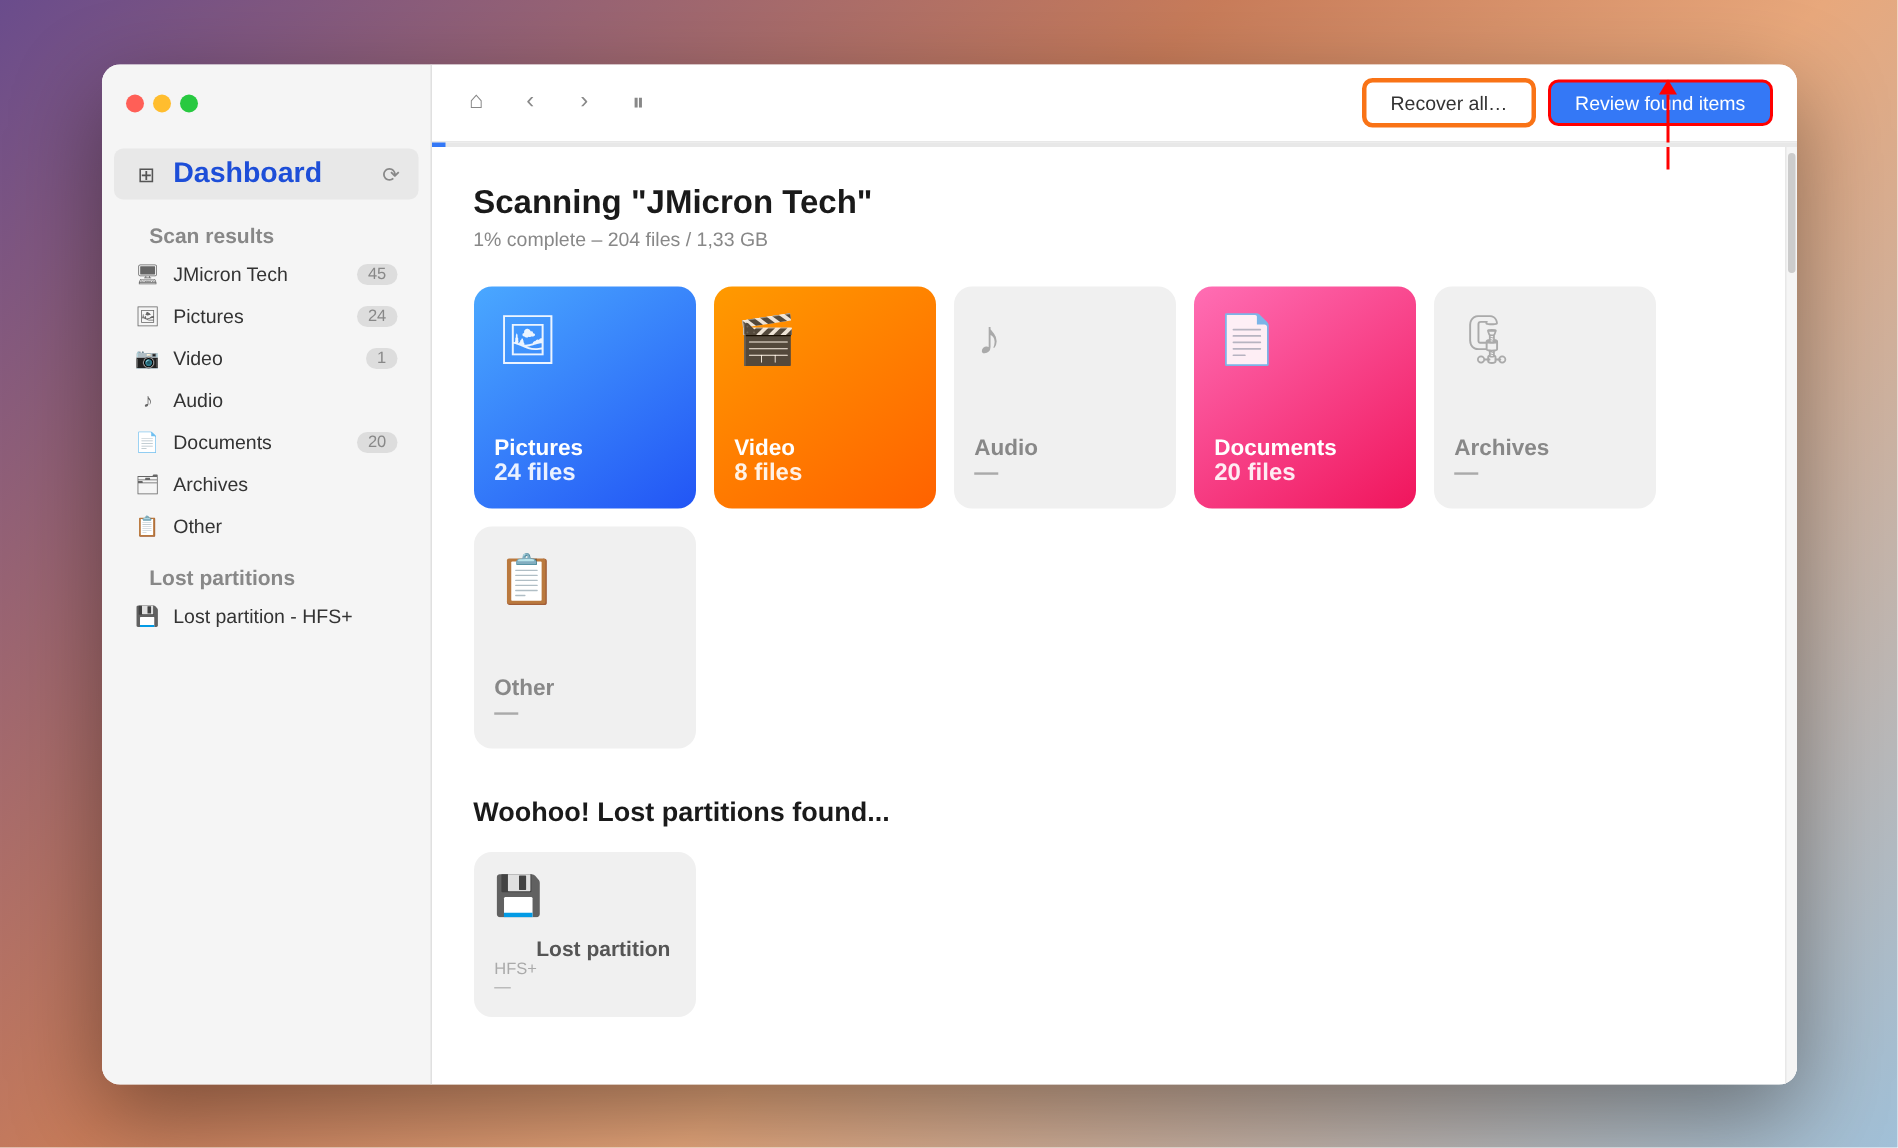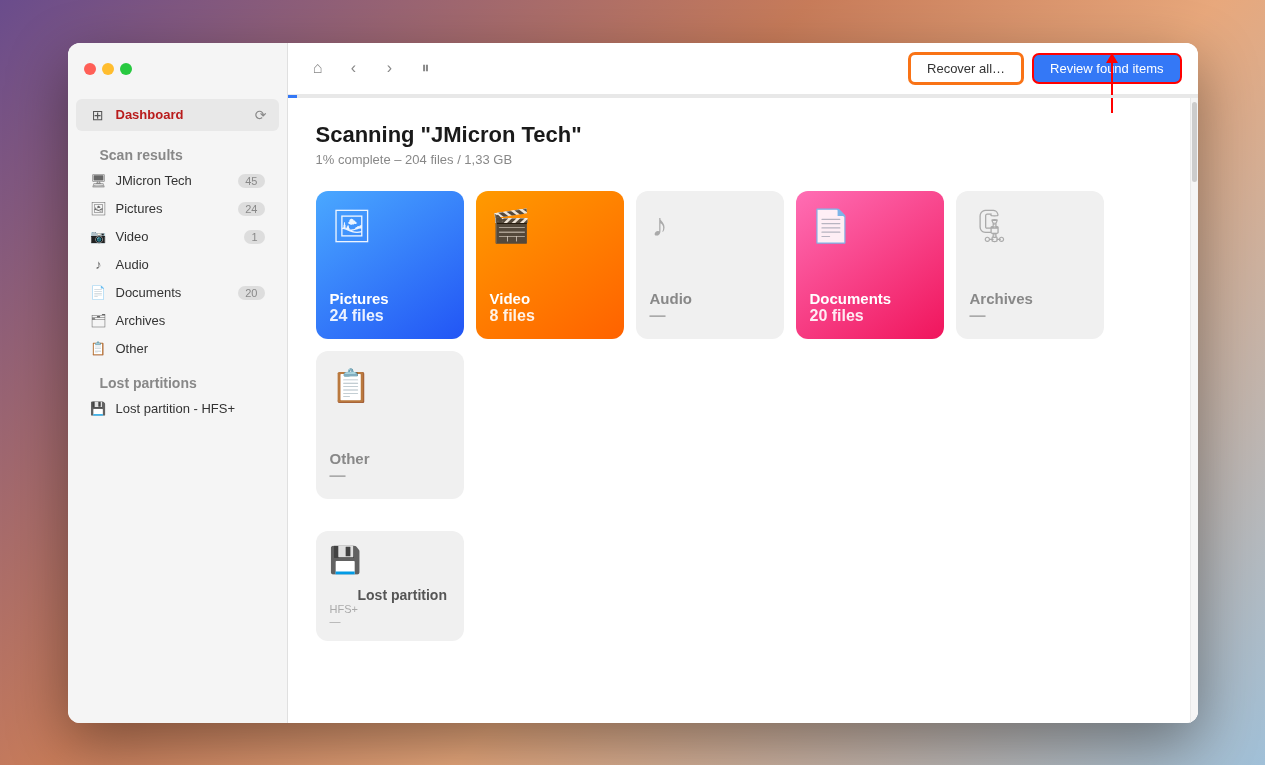--- a/index.html
+++ b/index.html
@@ -65,23 +65,23 @@
       width: 20px;
       height: 20px;
       display: flex;
       align-items: center;
       justify-content: center;
       margin-right: 8px;
       color: #555;
       font-size: 14px;
     }
     .dashboard-label {
-      font-size: 13px;
+      font-size: 19px;
       font-weight: 600;
-      color: #b91c1c;
+      color: #1d4ed8;
       flex: 1;
     }
     .dashboard-spinner {
       color: #888;
       font-size: 14px;
     }
     .sidebar-section-label {
       font-size: 14px;
       font-weight: 600;
       color: #888;
@@ -455,20 +455,21 @@
             <span class="cat-count gray">—</span>
           </div>
 
           <div class="cat-card inactive">
             <span class="cat-icon gray">📋</span>
             <span class="cat-name gray">Other</span>
             <span class="cat-count gray">—</span>
           </div>
         </div>
 
+        <div class="section-title">Woohoo! Lost partitions found...</div>
 
         <div class="lost-partition-card">
           <span class="lp-icon">💾</span>
           <span class="lp-name">Lost partition</span>
           <span class="lp-sub">HFS+</span>
           <span class="lp-dash">—</span>
         </div>
       </div>
 
       <div class="scrollbar">

